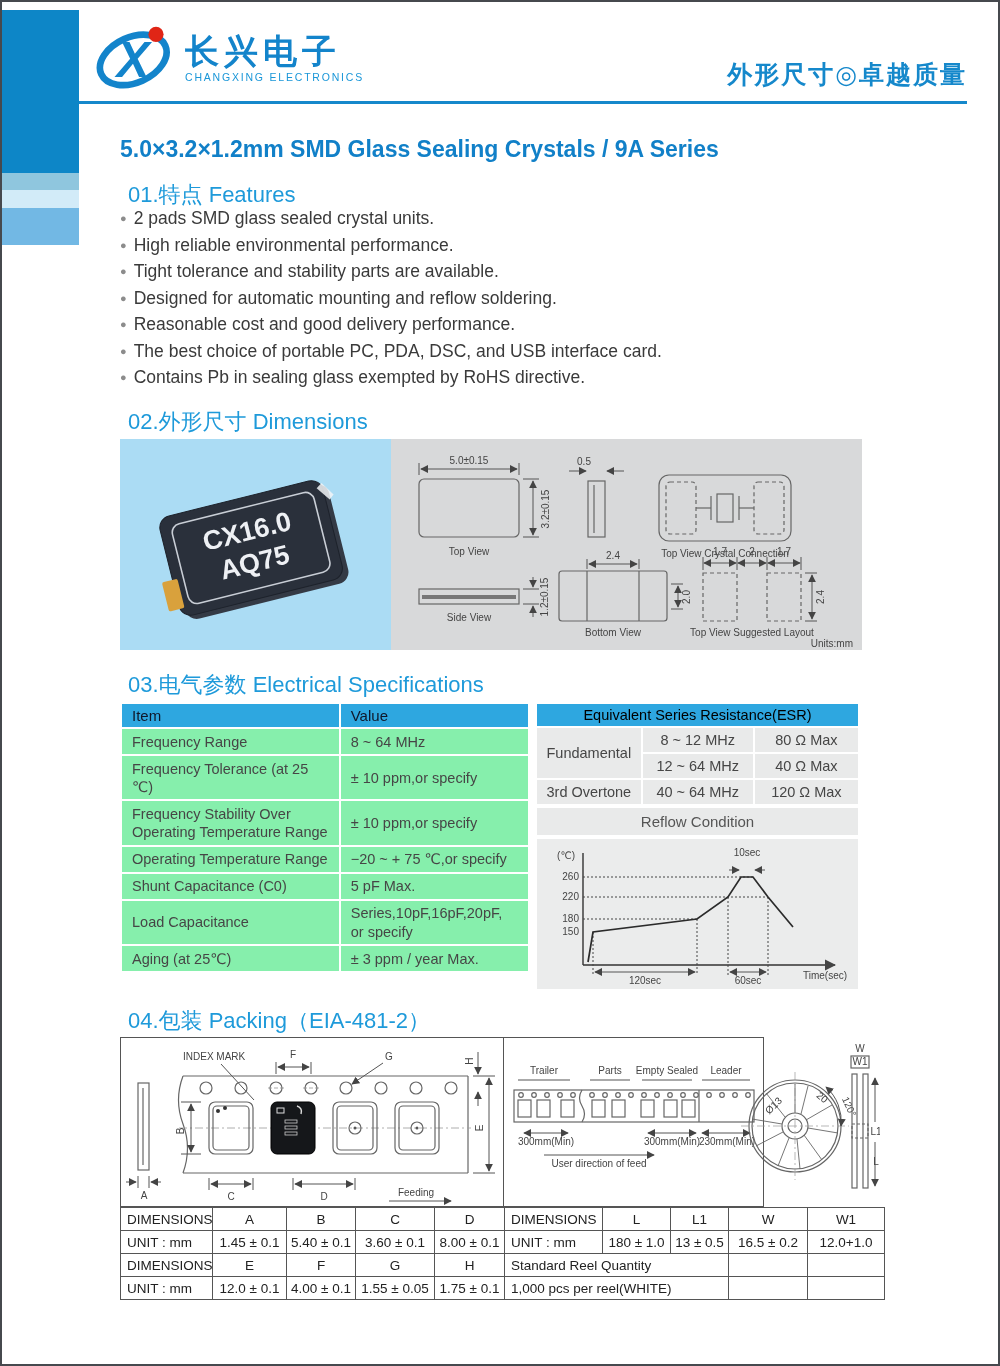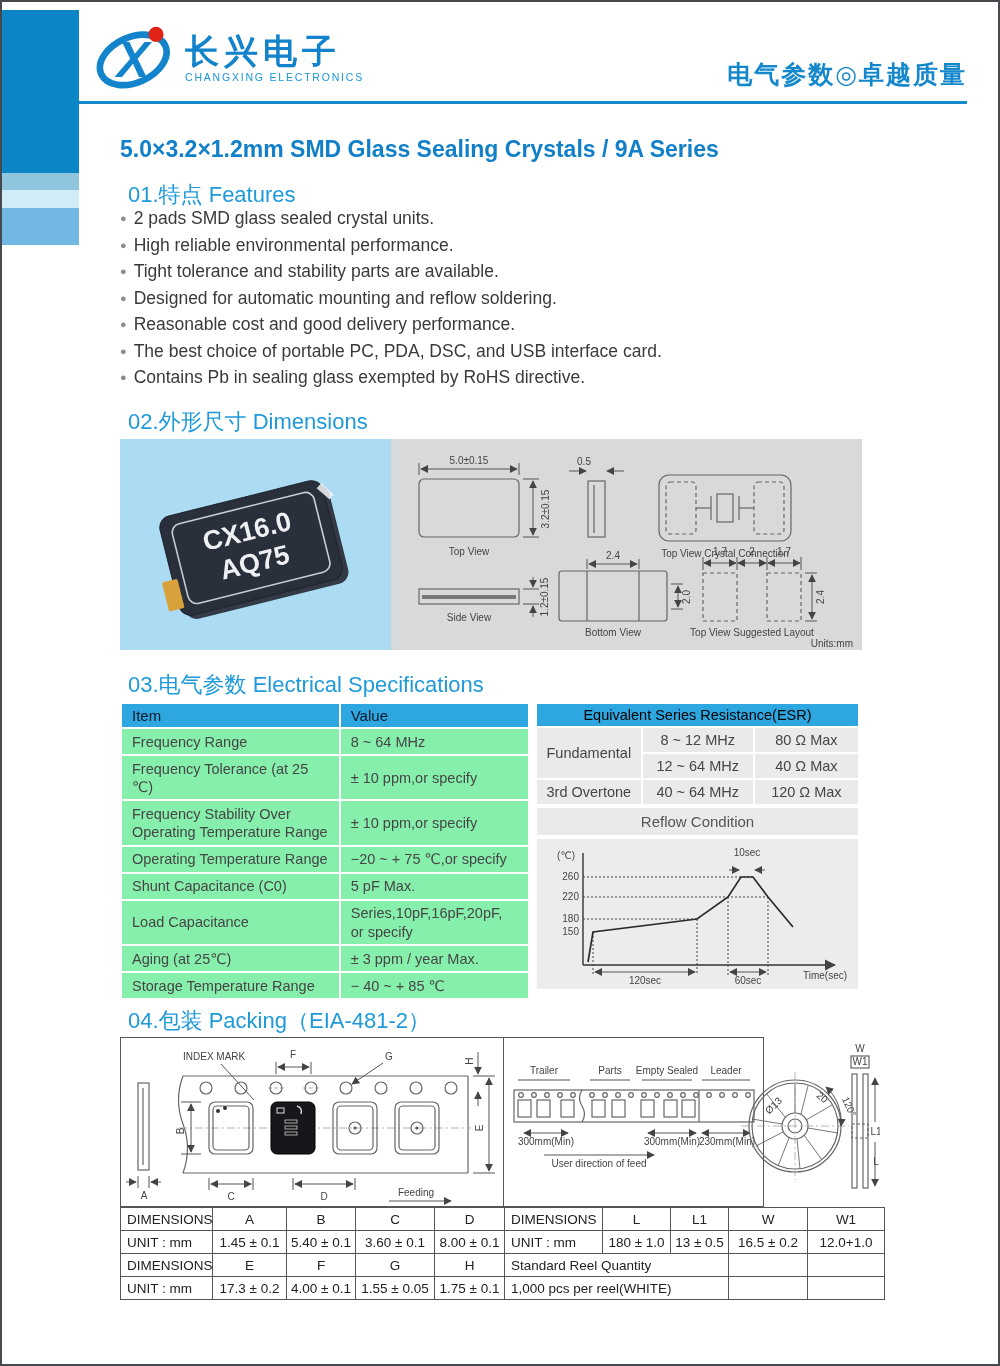--- a/index.html
+++ b/index.html
@@ -93,21 +93,21 @@
       <svg width="86" height="72" viewBox="0 0 90 76">
         <ellipse cx="40" cy="40" rx="37" ry="24" fill="none" stroke="#1384cb" stroke-width="7" transform="rotate(-24 40 40)"></ellipse>
         <text x="40" y="58" text-anchor="middle" font-size="52" font-weight="bold" font-style="italic" fill="#1384cb">X</text>
         <circle cx="64" cy="13" r="8" fill="#e02516"></circle>
       </svg>
       <div class="logo-text">
         <div class="logo-cn">长兴电子</div>
         <div class="logo-en">CHANGXING ELECTRONICS</div>
       </div>
     </div>
-    <div class="slogan">电气参数◎卓越质量</div>
+    <div class="slogan">外形尺寸◎卓越质量</div>
   </div>
 
   <div class="title">5.0×3.2×1.2mm SMD Glass Sealing Crystals / 9A Series</div>
 
   <h2 class="sec-heading" style="top:170px">01.特点 Features</h2>
   <div class="features">
     <div class="feature">
         <span class="bullet">●</span>
         <span>2 pads SMD glass sealed crystal units.</span>
       </div>
@@ -258,24 +258,20 @@
           <td>Shunt Capacitance (C0)</td>
           <td>5 pF Max.</td>
         </tr>
     <tr>
           <td>Load Capacitance</td>
           <td>Series,10pF,16pF,20pF, or specify</td>
         </tr>
     <tr>
           <td>Aging (at 25℃)</td>
           <td>± 3 ppm / year Max.</td>
-        </tr>
-    <tr>
-          <td>Storage Temperature Range</td>
-          <td>− 40 ~ + 85 ℃</td>
         </tr>
   </tbody>
     </table>
 
   <div class="eblock">
     <table class="esr-table">
       <colgroup>
           <col style="width:104px">
           <col style="width:112px">
           <col style="width:105px">
@@ -550,21 +546,21 @@
       <td>E</td>
       <td>F</td>
       <td>G</td>
       <td>H</td>
       <td class="lbl" colspan="3">Standard Reel Quantity</td>
       <td></td>
       <td></td>
     </tr>
     <tr>
       <td class="lbl">UNIT : mm</td>
-      <td>17.3 ± 0.2</td>
+      <td>12.0 ± 0.1</td>
       <td>4.00 ± 0.1</td>
       <td>1.55 ± 0.05</td>
       <td>1.75 ± 0.1</td>
       <td class="lbl" colspan="3">1,000 pcs per reel(WHITE)</td>
       <td></td>
       <td></td>
     </tr>
   </tbody>
     </table>
 

